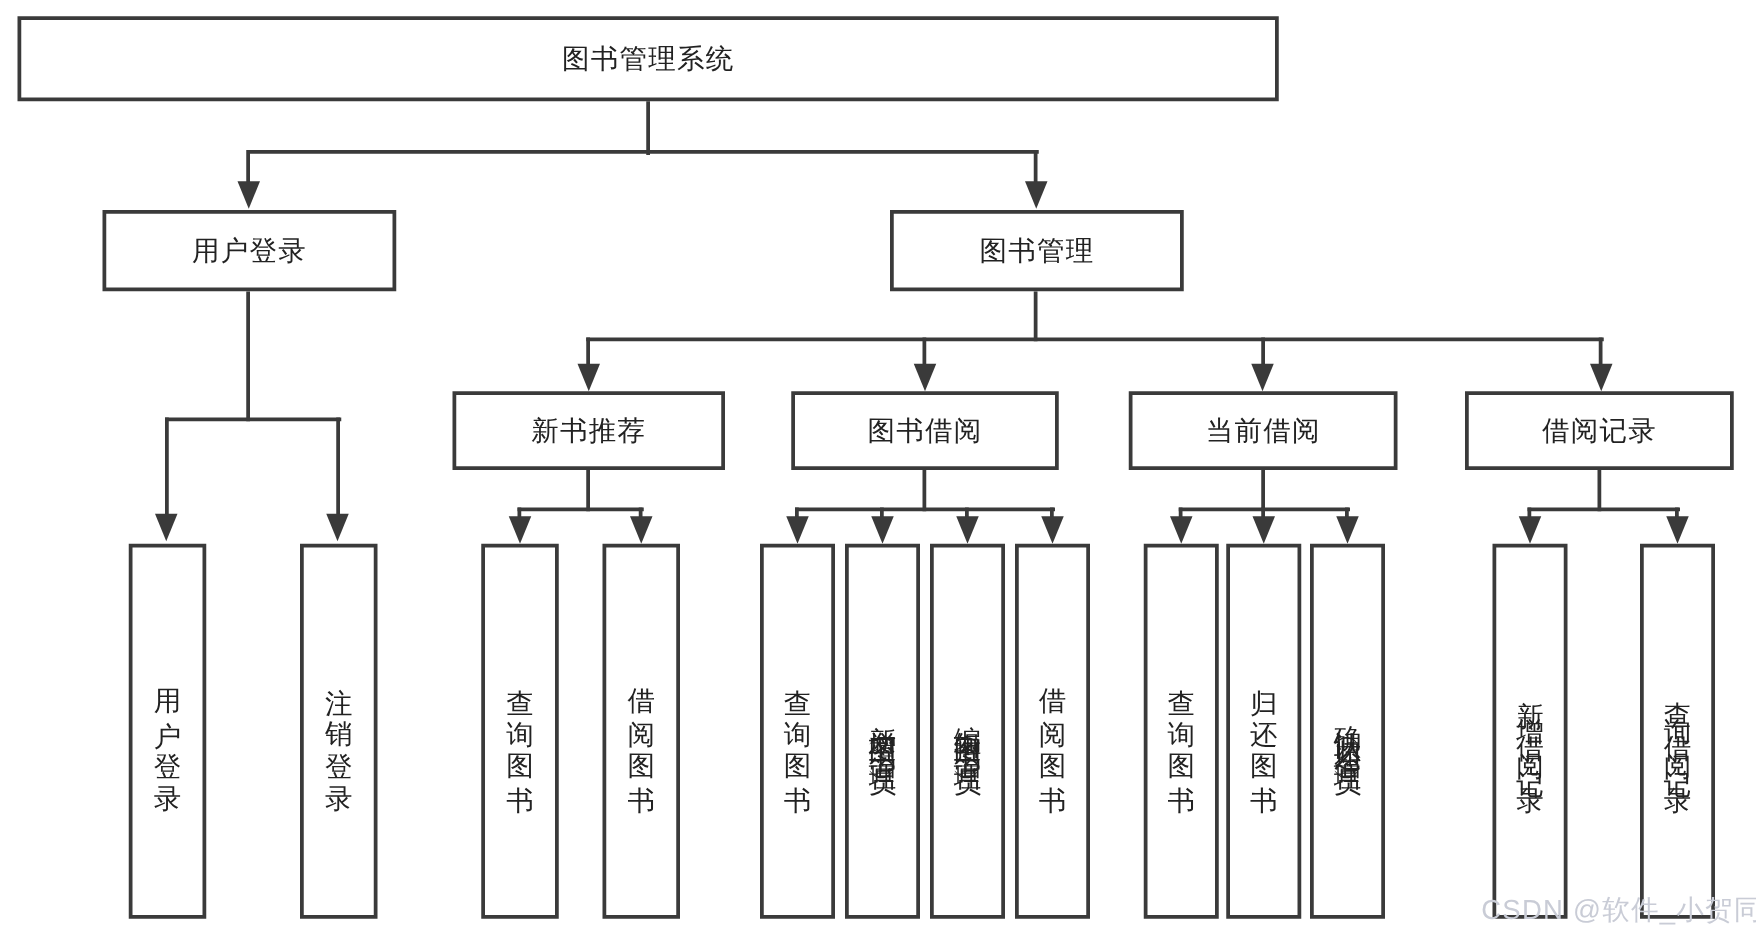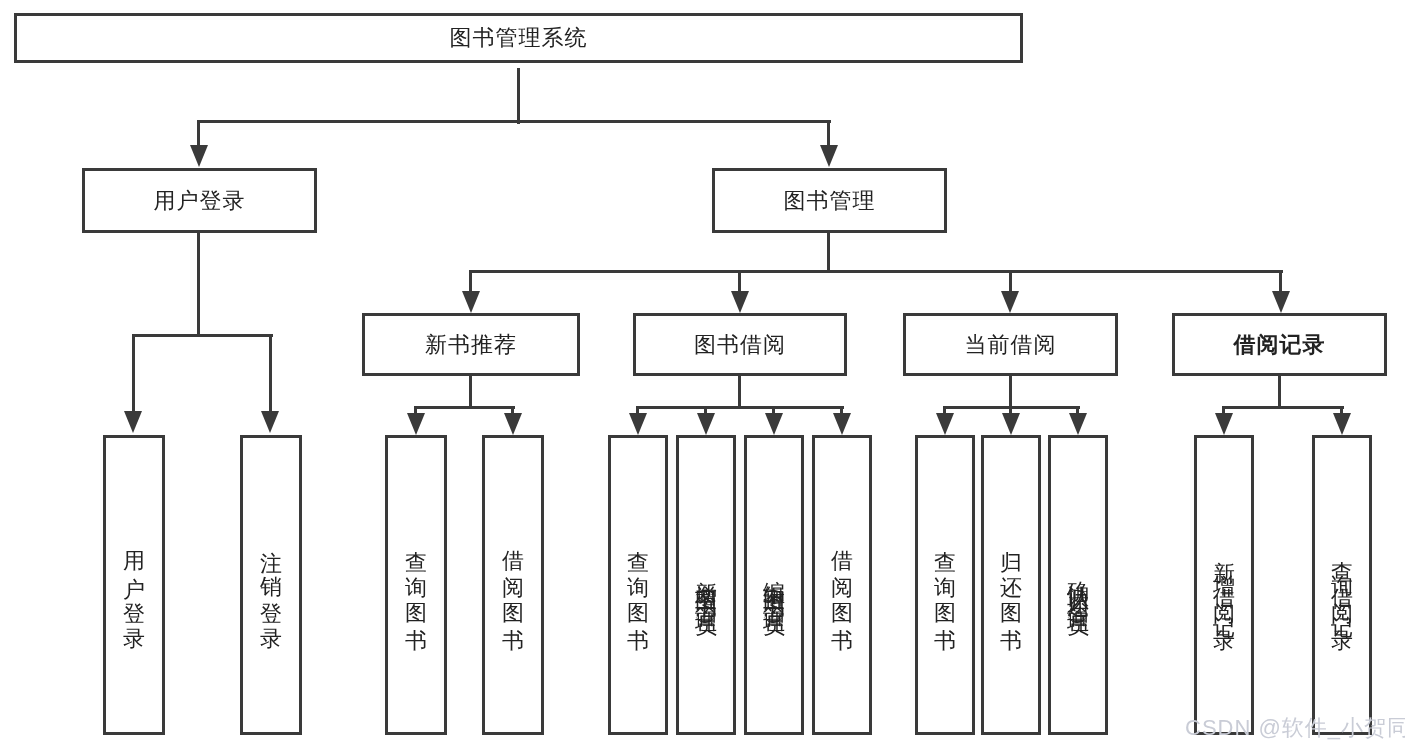--- a/index.html
+++ b/index.html
@@ -59,21 +59,21 @@
     color: #c9ccd6;
     z-index: 3;
     white-space: nowrap;
   }
 </style>
 </head>
 <body>
 
 <div class="canvas" style="background: rgb(255, 255, 255);">
 
-  <div class="hbox" style="left: 14px; top: 13px; width: 1009px; height: 50px; border-color: rgb(58, 58, 58); color: rgb(34, 34, 34);">
+  <div class="hbox" style="left: 14px; top: 13px; width: 1009px; height: 68px; border-color: rgb(58, 58, 58); color: rgb(34, 34, 34);">
     <span>图书管理系统</span>
   </div>
 
   <div class="hbox" style="left: 82px; top: 168px; width: 235px; height: 65px; border-color: rgb(58, 58, 58); color: rgb(34, 34, 34);">
     <span>用户登录</span>
   </div>
 
   <div class="hbox" style="left: 712px; top: 168px; width: 235px; height: 65px; border-color: rgb(58, 58, 58); color: rgb(34, 34, 34);">
     <span>图书管理</span>
   </div>
@@ -83,21 +83,21 @@
   </div>
 
   <div class="hbox" style="left: 903px; top: 313px; width: 215px; height: 63px; border-color: rgb(58, 58, 58); color: rgb(34, 34, 34);">
     <span>当前借阅</span>
   </div>
 
   <div class="hbox" style="left: 633px; top: 313px; width: 214px; height: 63px; border-color: rgb(58, 58, 58); color: rgb(34, 34, 34);">
     <span>图书借阅</span>
   </div>
 
-  <div class="hbox" style="left: 1172px; top: 313px; width: 215px; height: 63px; border-color: rgb(58, 58, 58); color: rgb(34, 34, 34); font-weight: bold;">
+  <div class="hbox" style="left: 1172px; top: 313px; width: 215px; height: 63px; border-color: rgb(58, 58, 58); color: rgb(34, 34, 34);">
     <span>借阅记录</span>
   </div>
 
   <div id="leaves-layer">
       <div class="vbox" style="left: 103px; top: 435px; width: 62px; height: 300px;">
         <span class="vlabel" style="letter-spacing: 26px;">用户登录</span>
       </div>
       <div class="vbox" style="left: 240px; top: 435px; width: 62px; height: 300px;">
         <span class="vlabel" style="letter-spacing: 26px;">注销登录</span>
       </div>

